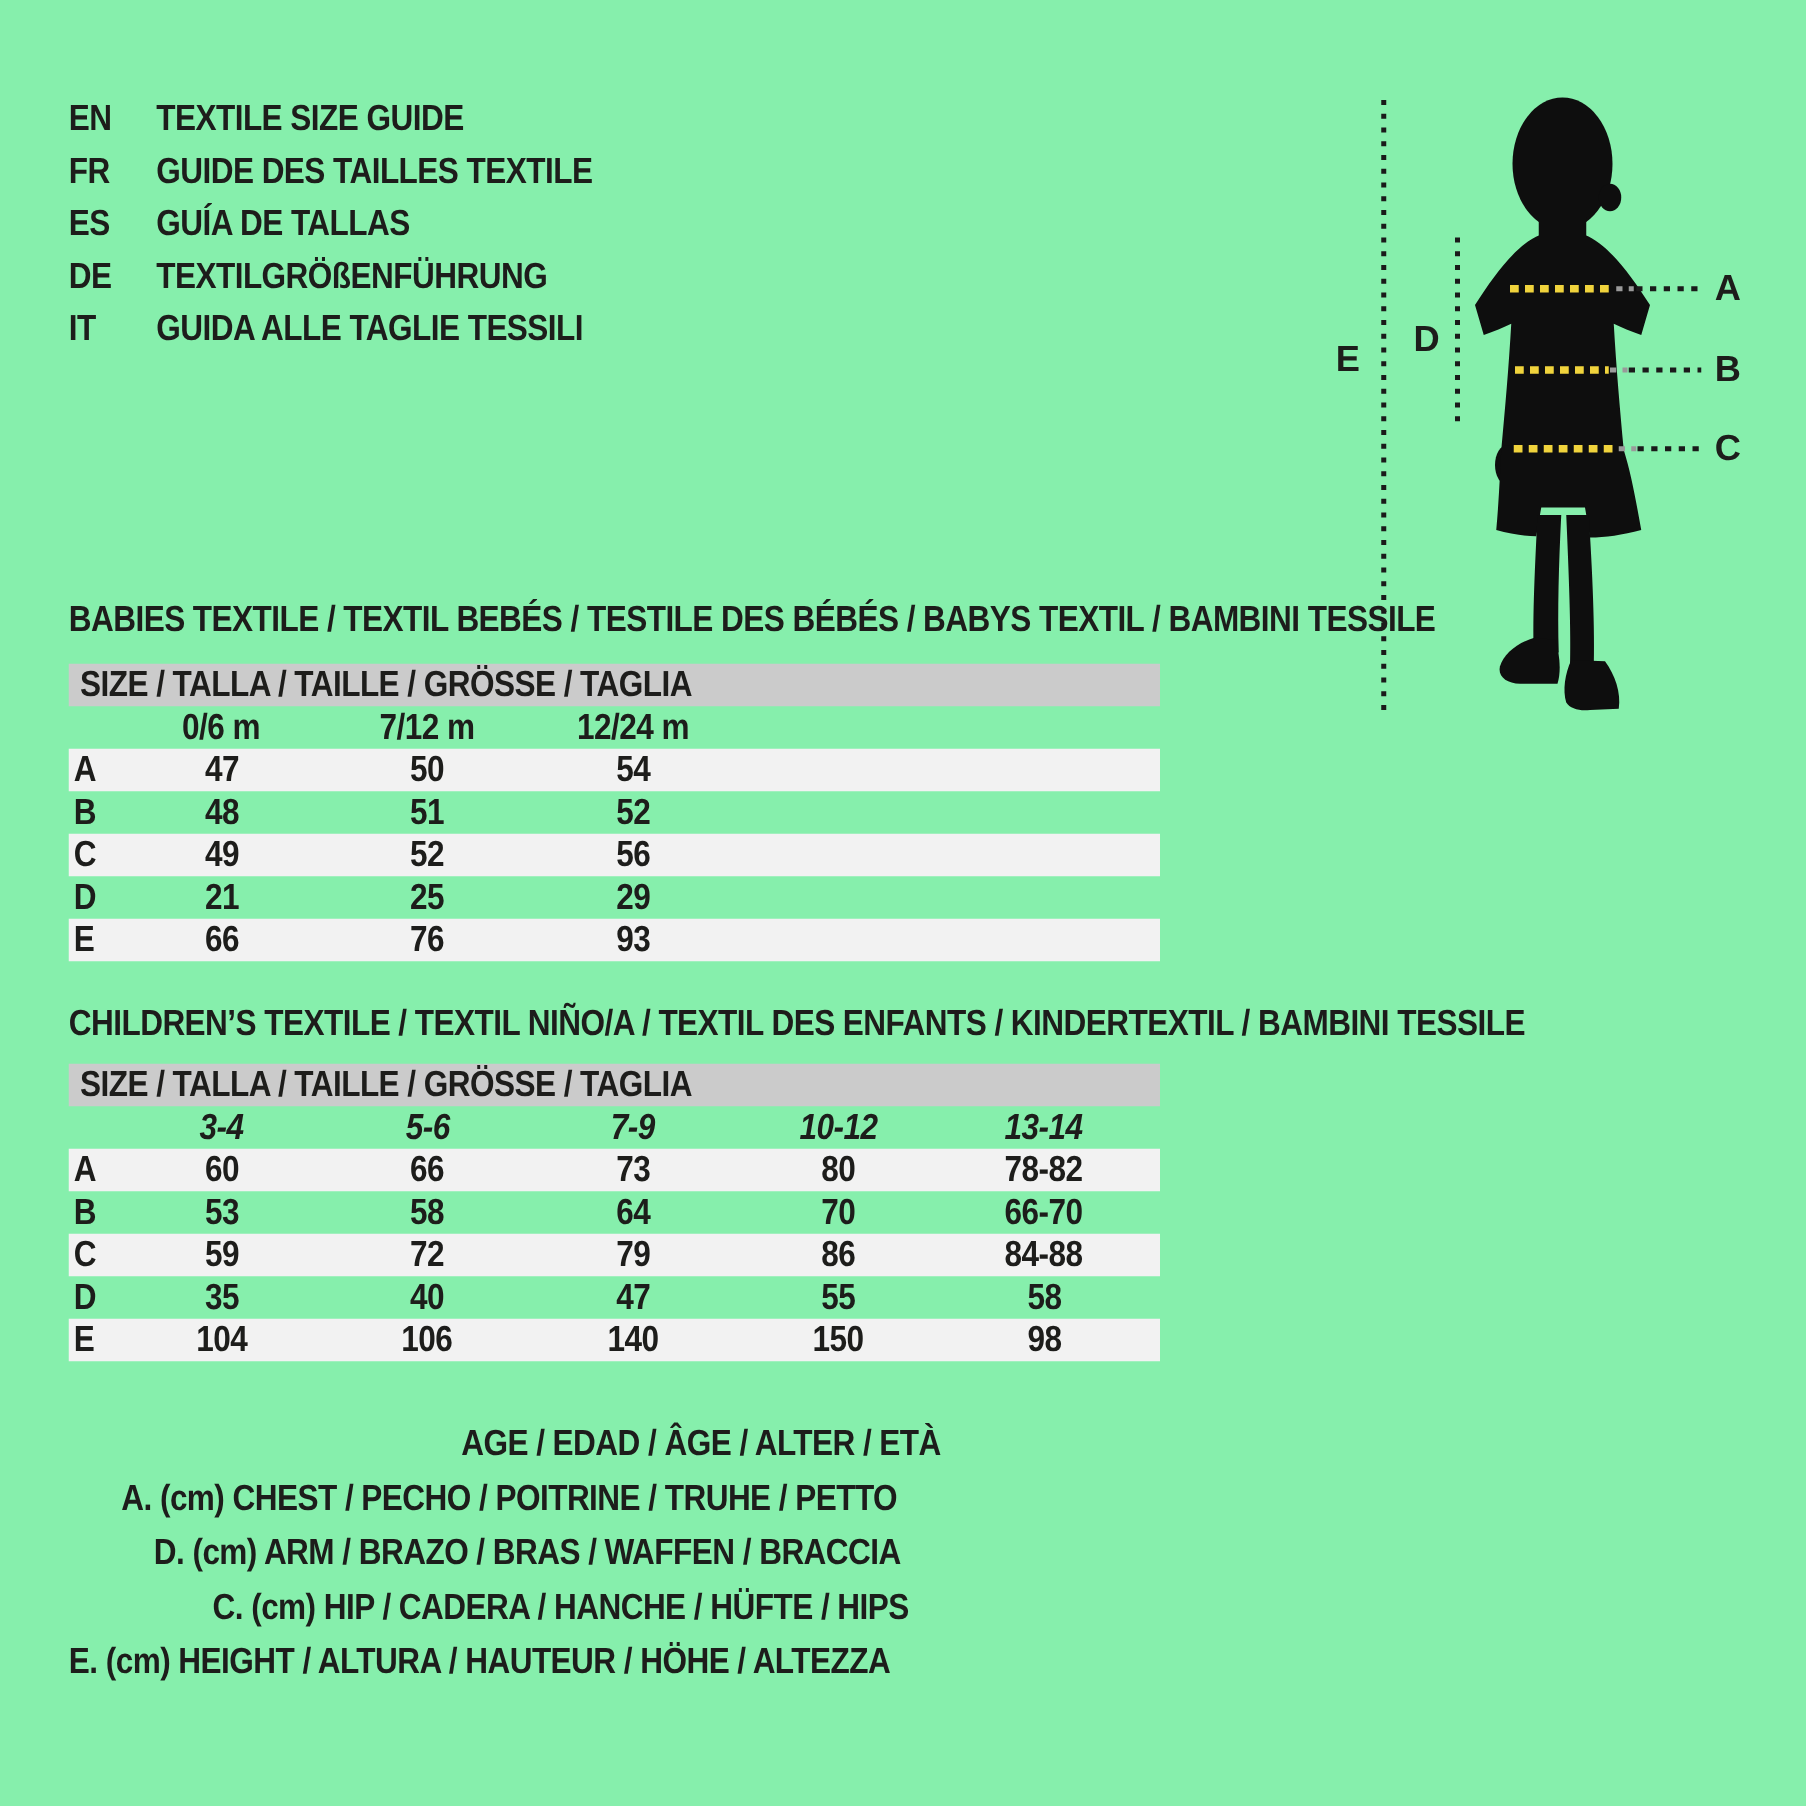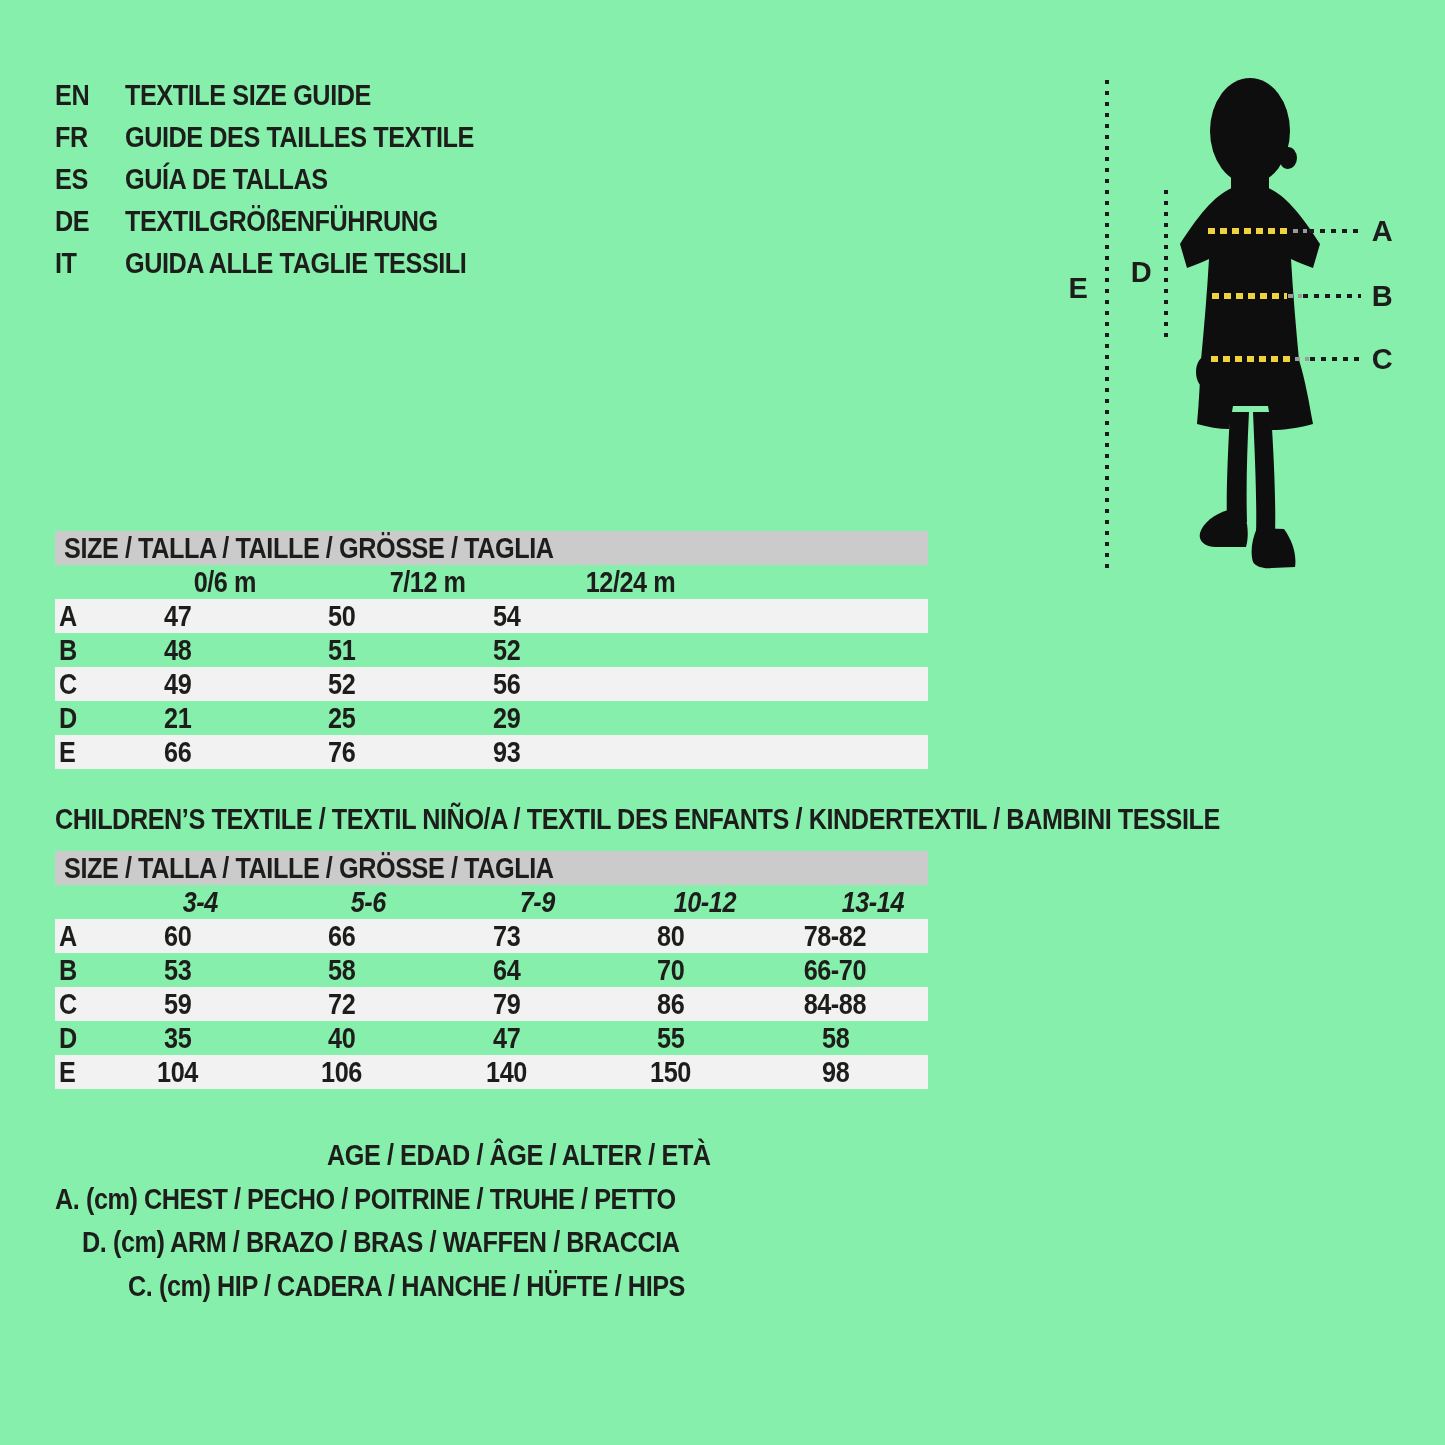--- a/index.html
+++ b/index.html
@@ -20,21 +20,21 @@
   .section-heading { position:absolute; left:55px; height:30px; line-height:30px; }
 
   
   .size-bar {
     position:absolute; left:55px; width:873px; height:34px; line-height:34px;
     background:#cbcbcb; padding-left:9px; box-sizing:border-box;
   }
 
   
   .thead, .trow { display:flex; height:34px; line-height:34px; }
-  .thead { position:absolute; left:65px; width:873px;gap:38px; }
+  .thead { position:absolute; left:55px; width:873px; }
   .trows { position:absolute; left:55px; width:873px; }
   .lblcol { width:40px; padding-left:4px; box-sizing:border-box; }
   .cell { width:164.5px; text-align:center; }
   .trow.shaded { background:#f2f2f2; }
 
   
   .legend-block { position:absolute; left:55px; top:1134px; }
   .legend-row { height:43.5px; line-height:43.5px;text-align:right; }
 
   
@@ -106,20 +106,23 @@
     <line x1="235" y1="289" x2="249" y2="289" stroke="#9a9a9a" stroke-width="4" stroke-dasharray="5 5"></line>
     <line x1="250" y1="289" x2="301" y2="289" stroke="#1a1a1a" stroke-width="4" stroke-dasharray="5 6"></line>
   </svg>
 
   <div class="fig-label lab-A">A</div>
   <div class="fig-label lab-B">B</div>
   <div class="fig-label lab-C">C</div>
   <div class="fig-label lab-D">D</div>
   <div class="fig-label lab-E">E</div>
 
+  <div class="section-heading" style="top:481px;">
+    <span class="cond">BABIES TEXTILE / TEXTIL BEBÉS / TESTILE DES BÉBÉS / BABYS TEXTIL / BAMBINI TESSILE</span>
+  </div>
   <div class="size-bar" style="top:531px;">
     <span class="cond">SIZE / TALLA / TAILLE / GRÖSSE / TAGLIA</span>
   </div>
   <div class="thead" style="top:565px;">
     <div class="lblcol"></div>
     <div class="cell"><span class="condc">0/6 m</span></div>
     <div class="cell"><span class="condc">7/12 m</span></div>
     <div class="cell"><span class="condc">12/24 m</span></div>
   </div>
   <div class="trows" style="top:599px;">
@@ -210,15 +213,16 @@
       <div class="cell"><span class="condc">150</span></div>
       <div class="cell"><span class="condc">98</span></div>
     </div>
   </div>
 
   <div class="legend-block">
     <div class="legend-row"><span class="cond">AGE / EDAD / ÂGE / ALTER / ETÀ</span></div>
     <div class="legend-row"><span class="cond">A. (cm) CHEST / PECHO / POITRINE / TRUHE / PETTO</span></div>
     <div class="legend-row"><span class="cond">D. (cm) ARM / BRAZO / BRAS / WAFFEN / BRACCIA</span></div>
     <div class="legend-row"><span class="cond">C. (cm) HIP / CADERA / HANCHE / HÜFTE / HIPS</span></div>
+    <div class="legend-row"><span class="cond">E. (cm) HEIGHT / ALTURA / HAUTEUR / HÖHE / ALTEZZA</span></div>
   </div>
 
 </div>
 
 </body></html>

